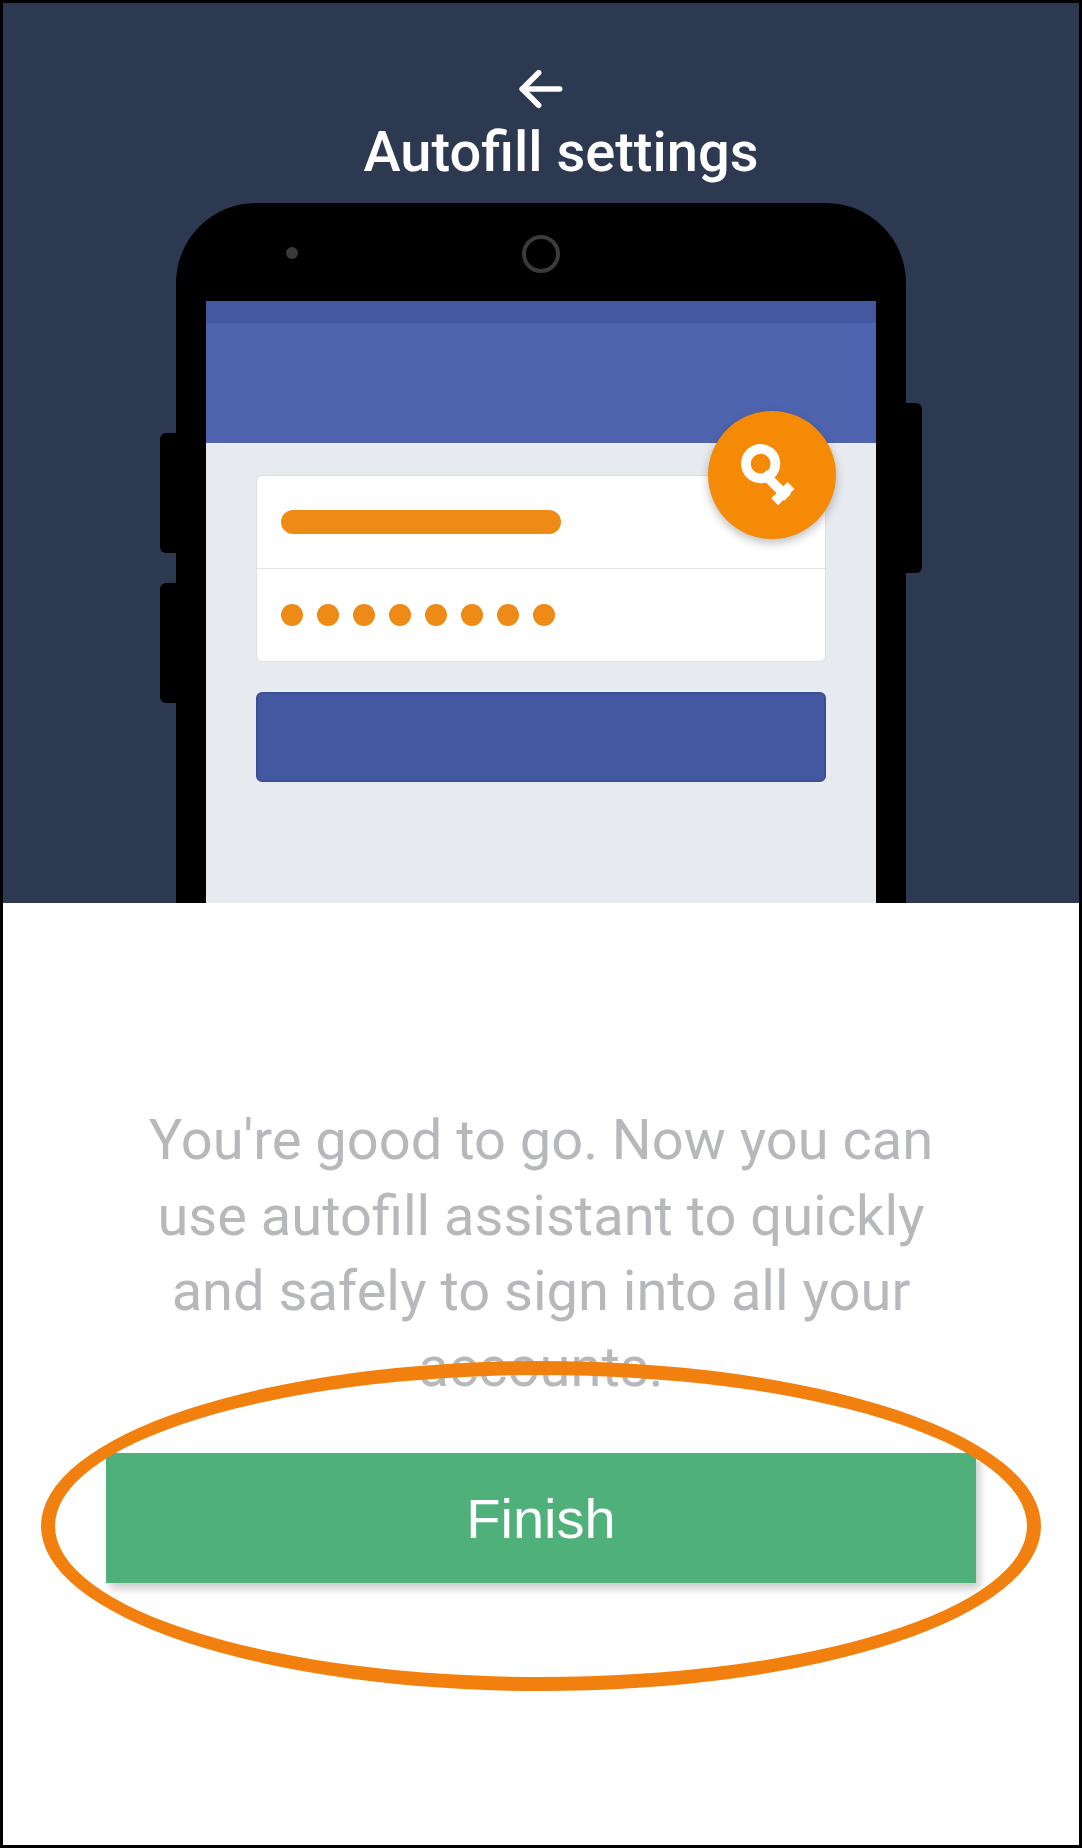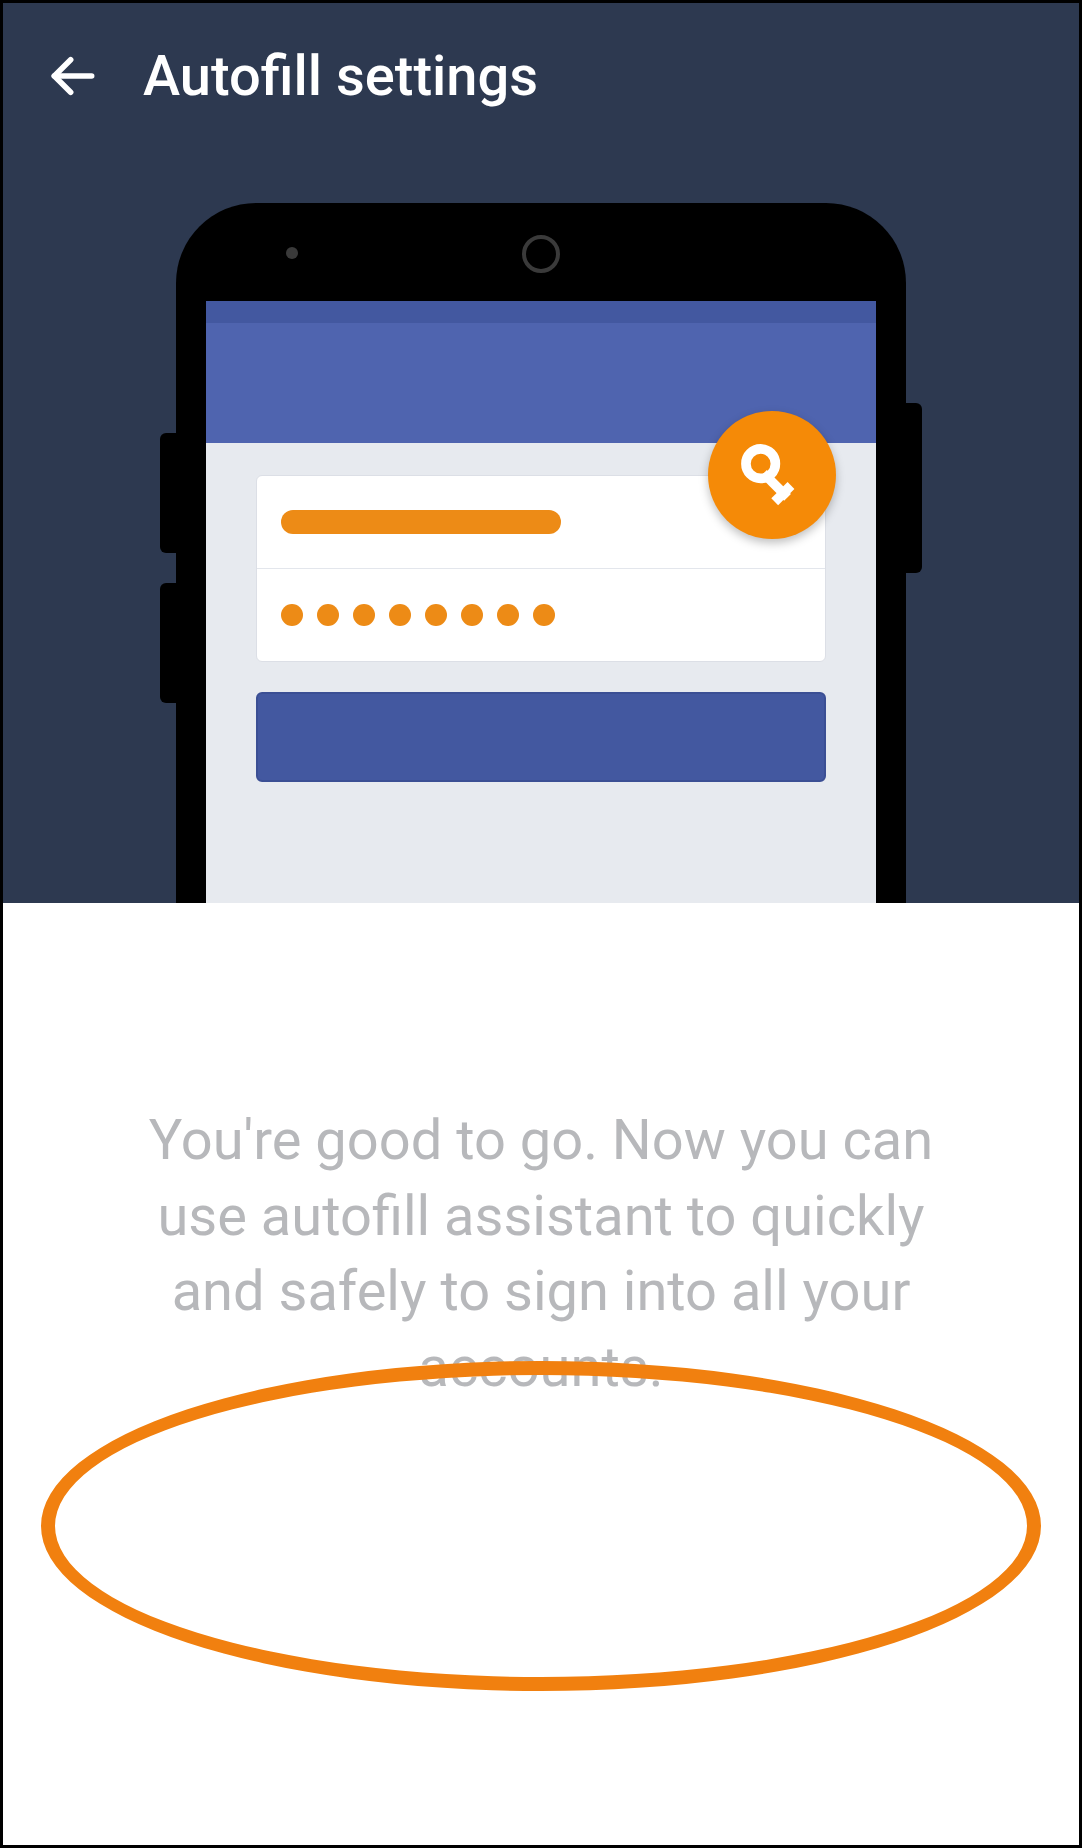--- a/index.html
+++ b/index.html
@@ -16,21 +16,22 @@
     .top {
       height: 900px;
       width: 100%;
       background: #2d3950;
       position: relative;
       overflow: hidden;
     }
     .header {
       display: flex;
       align-items: center;
-      padding: 40px 40px 0 40px;
+      padding: 56px 40px 0 40px;
+      flex-direction: column;
     }
     .back-icon { color: #fff; width: 60px; height: 60px; display: flex; align-items: center; justify-content: center; }
     .back-icon svg { width: 56px; height: 56px; }
     .title { color: #fff; font-size: 56px; font-weight: 500; margin-left: 40px; }
 
     
     .device {
       position: absolute;
       left: 50%;
       transform: translateX(-50%);
@@ -180,16 +181,19 @@
           </div>
         </div>
       </div>
     </div>
   </div>
 
   <div class="bottom">
     <div class="msg">You're good to go. Now you can use autofill assistant to quickly and safely to sign into all your accounts.</div>
   </div>
 
+  <button class="finish-btn">
+    <span>Finish</span>
+  </button>
 
   <div class="hilite"></div>
 
 </div>
 
 </body></html>

